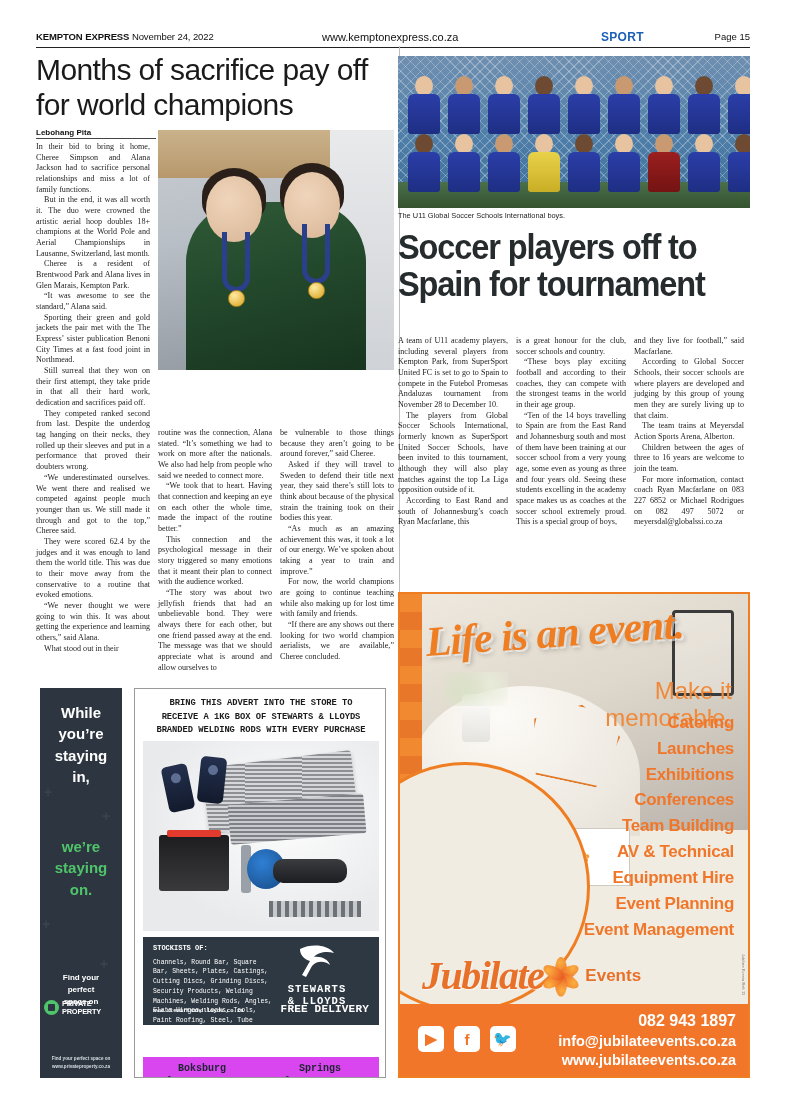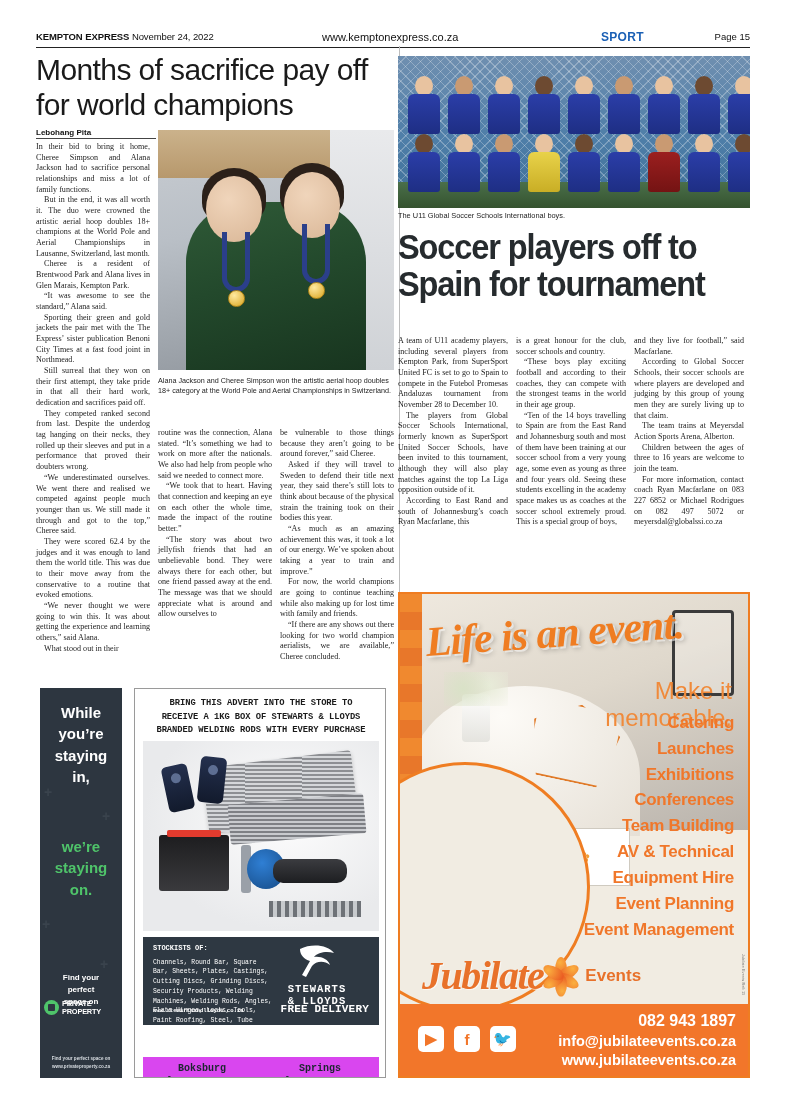--- a/index.html
+++ b/index.html
@@ -292,38 +292,38 @@
     <div class="p1-body"></div>
     <div class="p1-hairA"></div>
     <div class="p1-headA"></div>
     <div class="p1-hairB"></div>
     <div class="p1-headB"></div>
     <div class="p1-ribA"></div>
     <div class="p1-ribB"></div>
     <div class="p1-medal p1-medalA"></div>
     <div class="p1-medal p1-medalB"></div>
   </div>
-  <div class="cap1">Alana Jackson and Cheree Simpson won the artistic aerial hoop doubles 18+ category at the World Pole and Aerial Championships in Switzerland.</div>
 
   <div class="col-text" id="art1-c1">
       <p class="first">In their bid to bring it home, Cheree Simpson and Alana Jackson had to sacrifice personal relationships and miss a lot of family functions.</p>
       <p>But in the end, it was all worth it. The duo were crowned the artistic aerial hoop doubles 18+ champions at the World Pole and Aerial Championships in Lausanne, Switzerland, last month.</p>
       <p>Cheree is a resident of Brentwood Park and Alana lives in Glen Marais, Kempton Park.</p>
       <p>“It was awesome to see the standard,” Alana said.</p>
       <p>Sporting their green and gold jackets the pair met with the The Express’ sister publication Benoni City Times at a fast food joint in Northmead.</p>
       <p>Still surreal that they won on their first attempt, they take pride in that all their hard work, dedication and sacrifices paid off.</p>
       <p>They competed ranked second from last. Despite the underdog tag hanging on their necks, they rolled up their sleeves and put in a performance that proved their doubters wrong.</p>
       <p>“We underestimated ourselves. We went there and realised we competed against people much younger than us. We still made it through and got to the top,” Cheree said.</p>
       <p>They were scored 62.4 by the judges and it was enough to land them the world title. This was due to their move away from the conservative to a routine that evoked emotions.</p>
       <p>“We never thought we were going to win this. It was about getting the experience and learning others,” said Alana.</p>
       <p>What stood out in their</p>
     </div>
   <div class="col-text" id="art1-c2">
       <p class="first">routine was the connection, Alana stated. “It’s something we had to work on more after the nationals. We also had help from people who said we needed to connect more.</p>
       <p>“We took that to heart. Having that connection and keeping an eye on each other the whole time, made the impact of the routine better.”</p>
+      <p>This connection and the psychological message in their story triggered so many emotions that it meant their plan to connect with the audience worked.</p>
       <p>“The story was about two jellyfish friends that had an unbelievable bond. They were always there for each other, but one friend passed away at the end. The message was that we should appreciate what is around and allow ourselves to</p>
     </div>
   <div class="col-text" id="art1-c3">
       <p class="first">be vulnerable to those things because they aren’t going to be around forever,” said Cheree.</p>
       <p>Asked if they will travel to Sweden to defend their title next year, they said there’s still lots to think about because of the physical strain the training took on their bodies this year.</p>
       <p>“As much as an amazing achievement this was, it took a lot of our energy. We’ve spoken about taking a year to train and improve.”</p>
       <p>For now, the world champions are going to continue teaching while also making up for lost time with family and friends.</p>
       <p>“If there are any shows out there looking for two world champion aerialists, we are available,” Cheree concluded.</p>
     </div>
 

